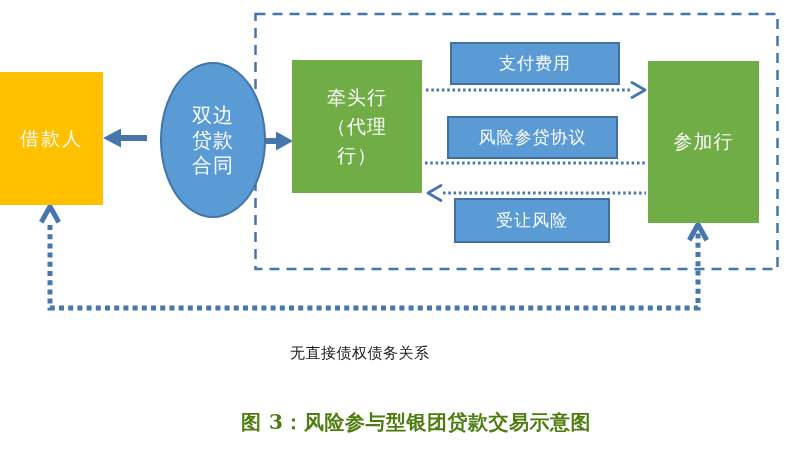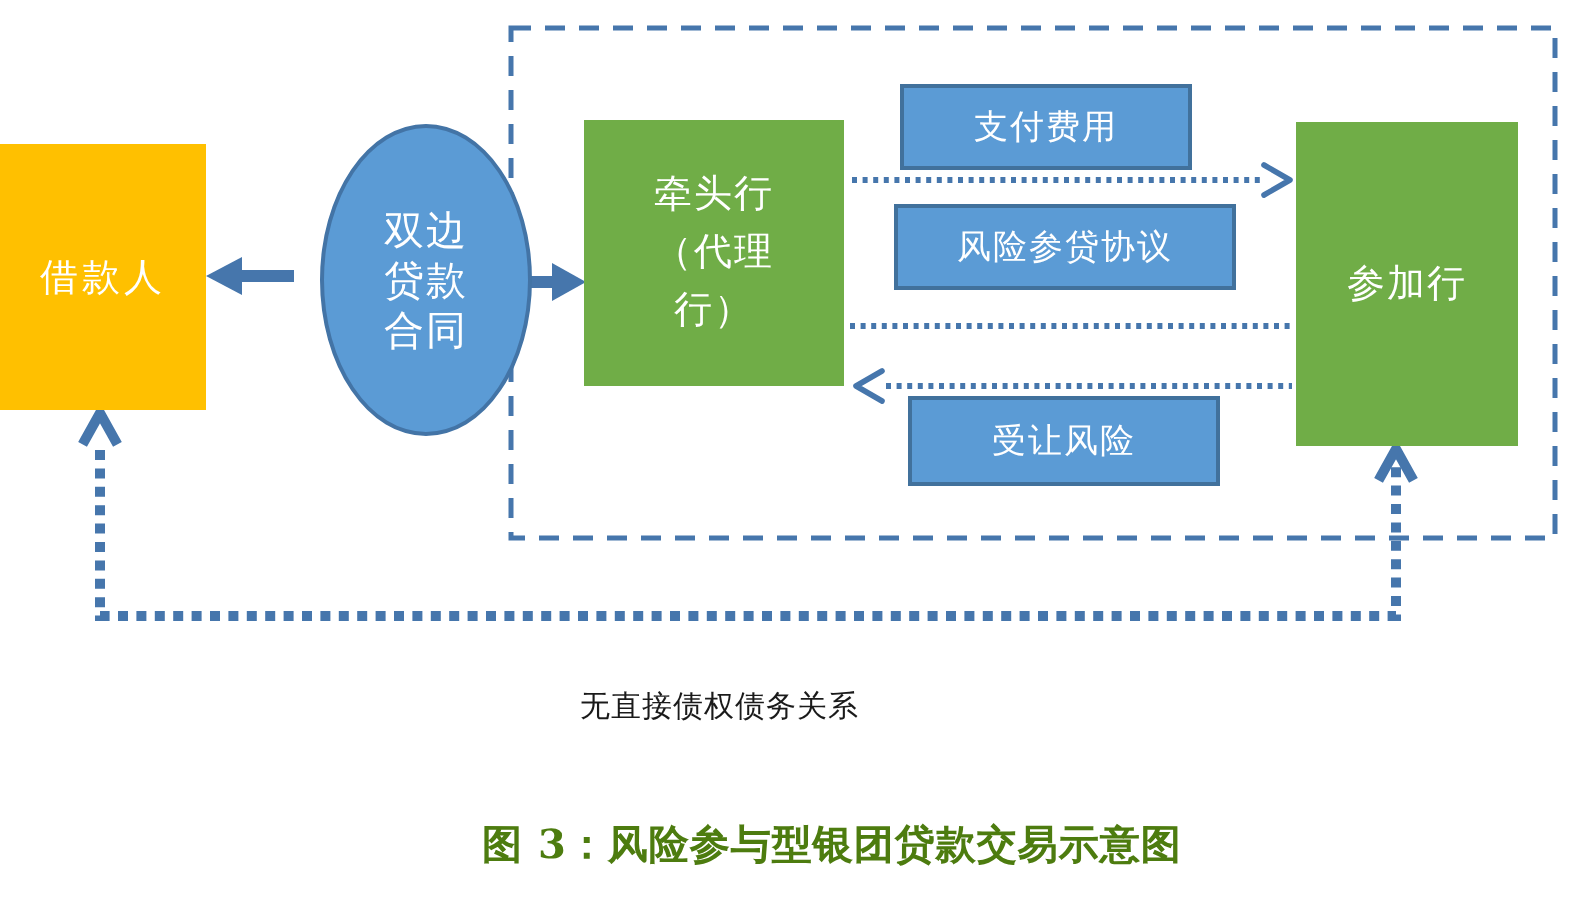--- a/index.html
+++ b/index.html
@@ -41,22 +41,22 @@
   }
   .lead-bank{left:292px;top:60px;width:130px;height:133px;background:var(--green-fill);
     font-size:19px;line-height:29px;letter-spacing:1px;}
   .participant{left:648px;top:61px;width:111px;height:162px;background:var(--green-fill);
     font-size:19px;letter-spacing:1px;}
   .tag{
     position:absolute;display:flex;align-items:center;justify-content:center;
     background:var(--blue-fill);border:2.5px solid var(--blue-border);
     color:var(--text-white);font-size:17px;letter-spacing:1px;
   }
-  .tag-fee{left:450px;top:42px;width:146px;height:43px;font-family:Liberation Serif, serif;}
-  .tag-agreement{left:447px;top:102px;width:171px;height:43px;}
+  .tag-fee{left:450px;top:42px;width:170px;height:43px;font-family:Liberation Serif, serif;}
+  .tag-agreement{left:447px;top:116px;width:171px;height:43px;}
   .tag-risk{left:454px;top:198px;width:156px;height:45px;}
 
   .note{
     position:absolute;left:290px;top:344px;
     color:var(--text-black);font-size:15px;letter-spacing:0.5px;
     font-family:"DejaVu Serif","Liberation Serif",serif;
   }
   .caption{
     position:absolute;left:241px;top:409px;
     color:#4d7c0f;font-weight:bold;font-size:20px;letter-spacing:0.5px;

